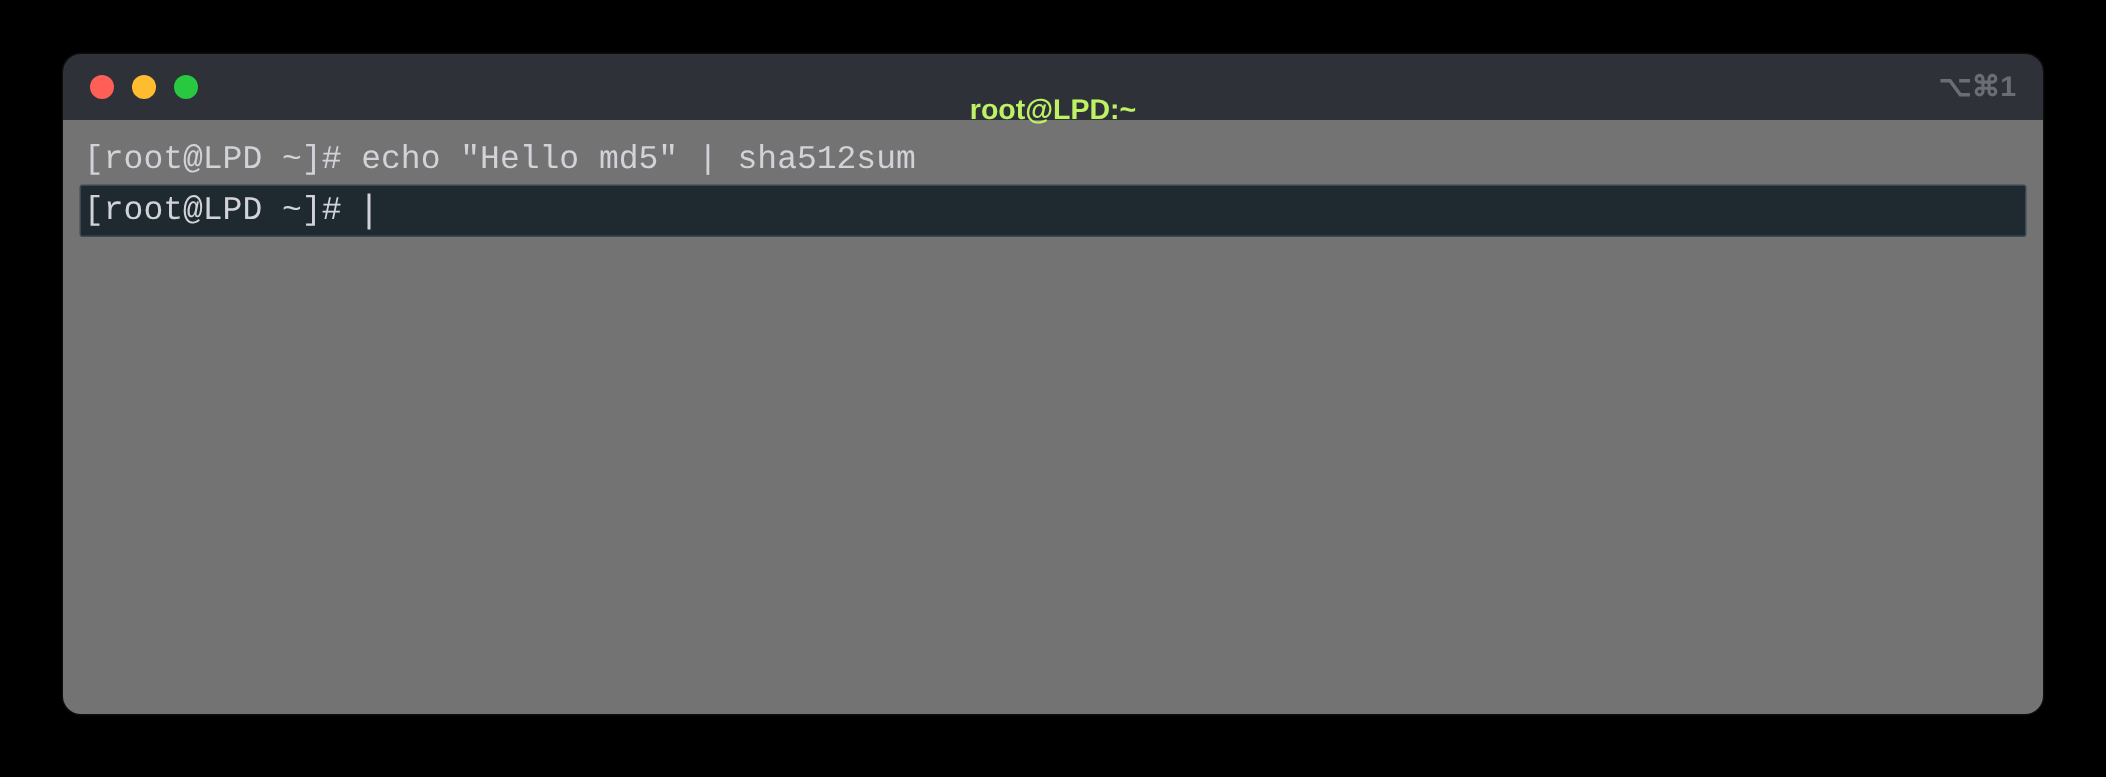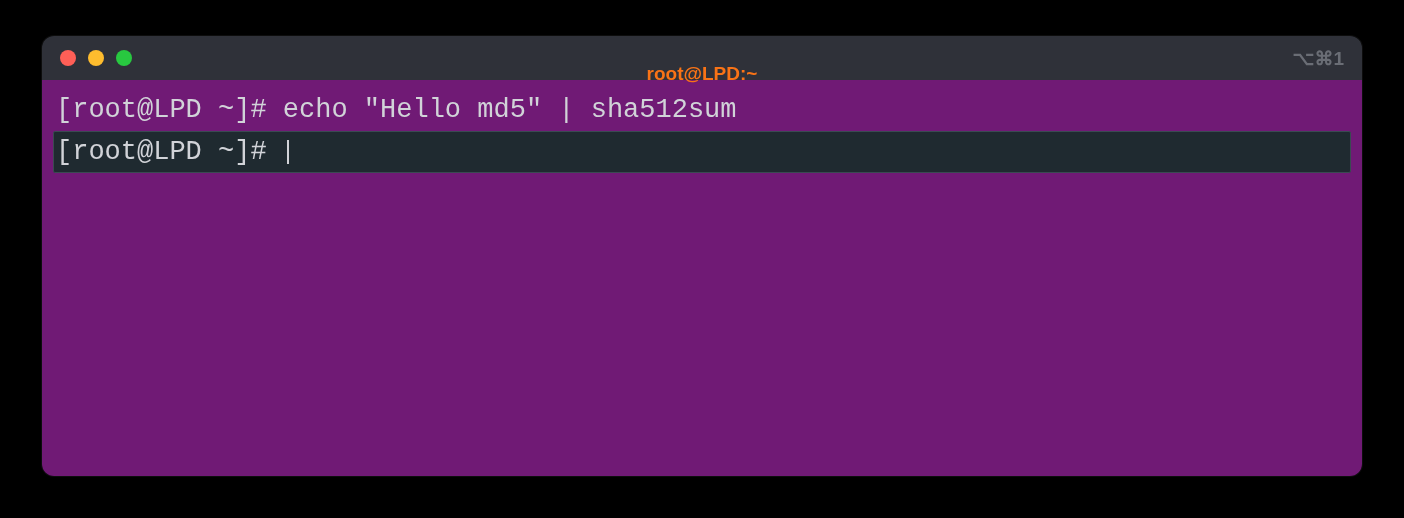--- a/index.html
+++ b/index.html
@@ -52,43 +52,43 @@
     }
     
     .traffic-red { background: #ff5f57; }
     .traffic-yellow { background: #febc2e; }
     .traffic-green { background: #28c840; }
     
     .window-title {
       position: absolute;
       left: 50%;
       transform: translateX(-50%);
-      color: #f97316;
+      color: #bef264;
       font-size: 19px;
       font-weight: 700;
       font-family: -apple-system, "SF Pro Text", "Segoe UI", sans-serif;
       margin-top: 31px;
     }
     
     .title-right {
       margin-left: auto;
       color: #6a6d75;
       font-size: 19px;
       display: flex;
       align-items: center;
       gap: 4px;
       font-weight: 600;
       font-family: -apple-system, "SF Pro Text", sans-serif;
     }
     
     .terminal-body {
       flex: 1;
-      background: #701a75;
+      background: #737373;
       padding: 10px 14px;
-      font-size: 27px;
+      font-size: 22px;
       line-height: 1.5;
       color: #d1d3d8;
     }
     
     .terminal-line {
       white-space: pre-wrap;
       word-break: break-all;
     }
     
     .prompt-line {

